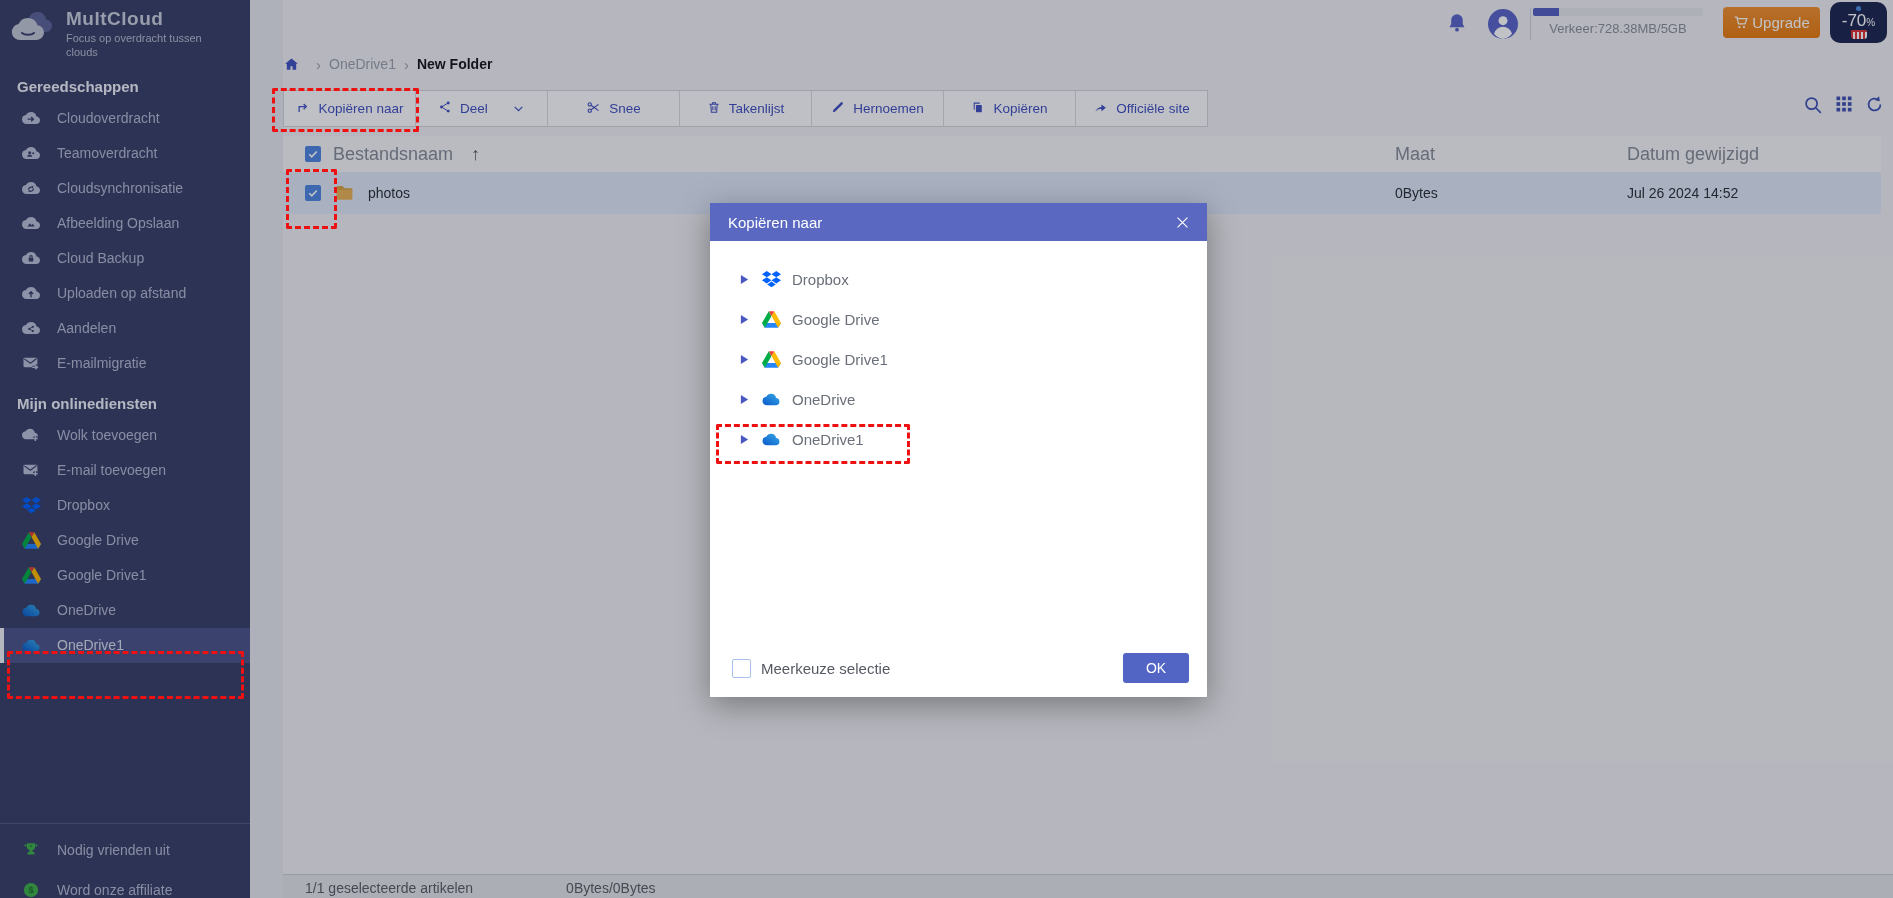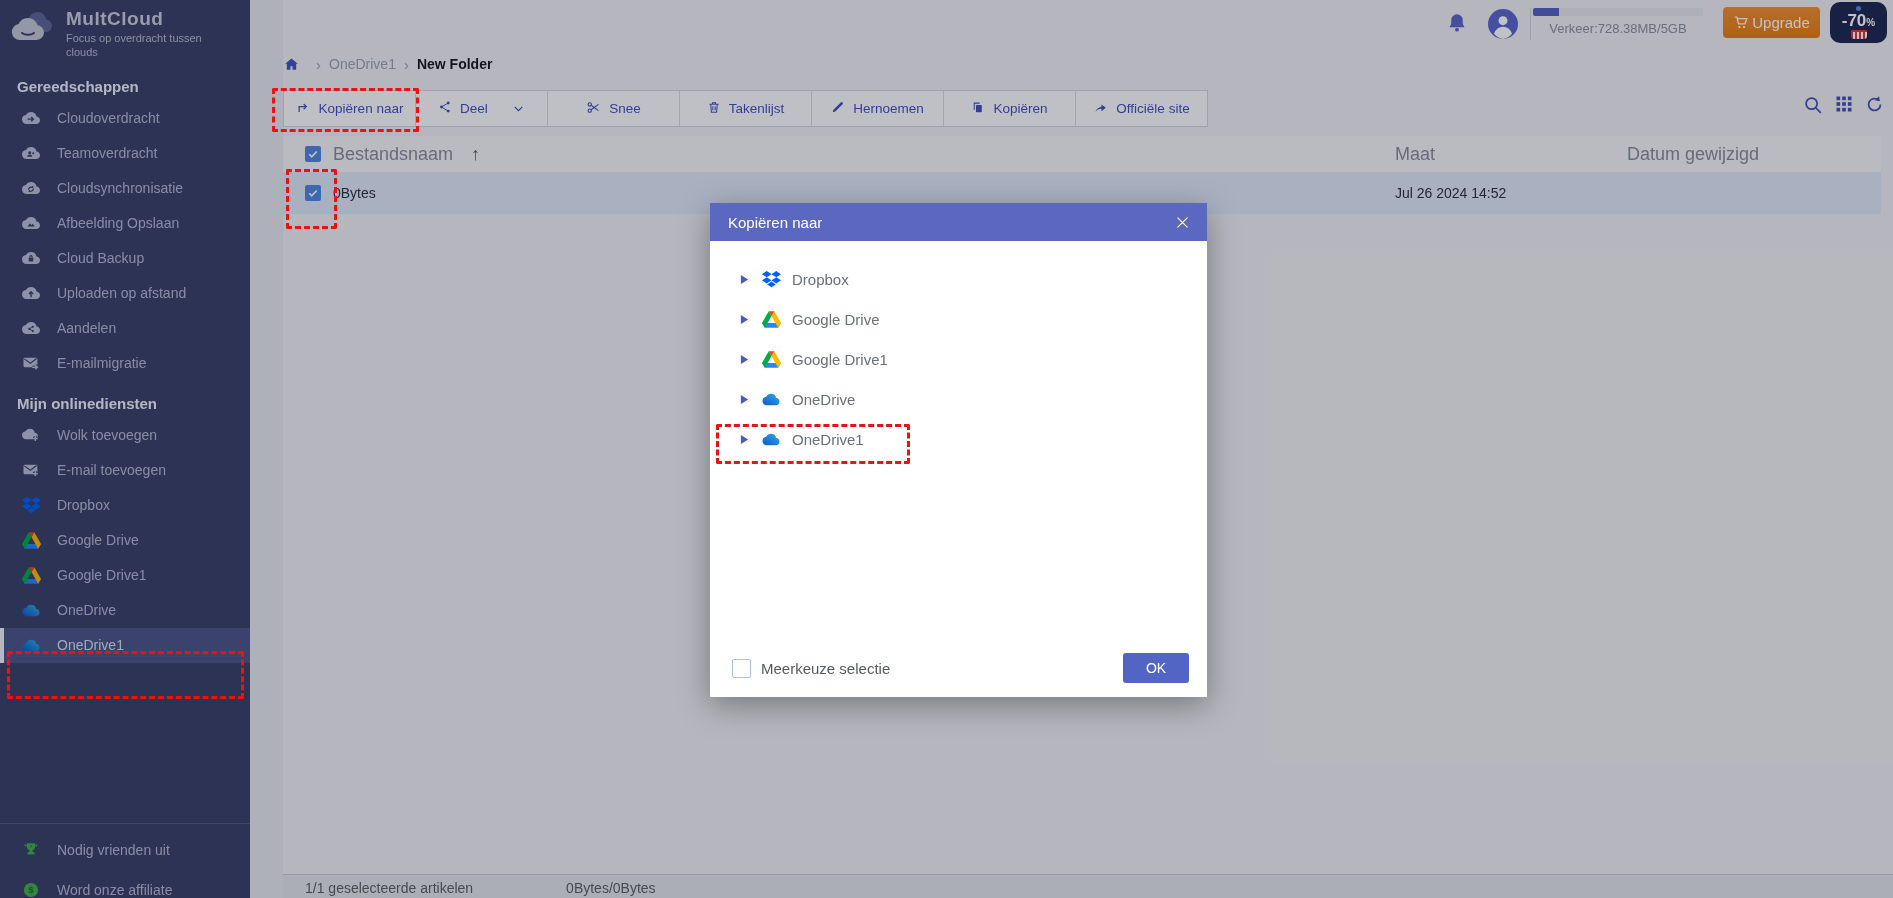--- a/index.html
+++ b/index.html
@@ -33,21 +33,21 @@
   .top-divider{position:absolute;left:1247px;top:8px;height:32px;width:1px;background:#cfd2da;}
   .traffic{position:absolute;left:1250px;top:8px;width:170px;}
   .traffic-track{height:8px;background:#e6e7ec;border-radius:2px;overflow:hidden;}
   .traffic-fill{height:100%;background:#5560c2;}
   .traffic-label{font-size:13px;color:#8a8f99;text-align:center;margin-top:5px;white-space:nowrap;}
   .upgrade-btn{position:absolute;left:1440px;top:7px;width:97px;height:31px;border:none;border-radius:4px;
     background:linear-gradient(#f29130,#e87d12);color:#fff;font-size:15px;display:flex;align-items:center;
     justify-content:center;gap:2px;cursor:pointer;font-family:inherit;}
   .discount-badge{position:absolute;left:1547px;top:2px;width:57px;height:41px;background:#1e2752;border-radius:10px;
     display:flex;flex-direction:column;align-items:center;justify-content:center;cursor:pointer;}
-  .discount-text{color:#fff;font-size:17px;font-weight:bold;line-height:1;}
+  .discount-text{color:#fff;font-size:17px;font-weight:normal;line-height:1;}
   .discount-text .pct{font-size:10px;}
   .discount-dot{width:5px;height:5px;border-radius:50%;background:#4a90e2;margin-bottom:1px;}
   .discount-hat{width:16px;height:7px;margin-top:1px;border-radius:1px 1px 3px 3px;
     background:repeating-linear-gradient(90deg,#e03636 0 2px,#fff 2px 4px);border-top:2px solid #e03636;}
 
   .breadcrumb{position:absolute;left:0;top:50px;height:28px;display:flex;align-items:center;padding-left:0;}
   .breadcrumb .home{color:#4353c2;display:flex;margin-right:8px;cursor:pointer;}
   .crumb-sep{color:#9aa0ac;font-size:15px;margin:0 8px;}
   .crumb-link{font-size:14px;color:#9aa0ac;cursor:pointer;}
   .crumb-current{font-size:14px;color:#17181d;font-weight:bold;}
@@ -487,20 +487,29 @@
         <div>Datum gewijzigd</div>
       </div>
       <div class="trow tdata">
         <div class="cell-check">
           <span class="checkbox">
             <svg viewBox="0 0 24 24" width="12" height="12" fill="none" stroke="#fff" stroke-width="3.4">
                 <path d="M4.5 12.5l5 5L19.5 7"></path>
               </svg>
           </span>
         </div>
+        <div class="cell-name">
+          <span style="display:flex">
+            <svg viewBox="0 0 24 24" width="23" height="20">
+                <path fill="#d9a33f" d="M2.5 5.5A1.8 1.8 0 0 1 4.3 3.7h5.4l2.2 2.6h7.8A1.8 1.8 0 0 1 21.5 8.1V9H2.5z"></path>
+                <path fill="#e9b357" d="M2.5 8h19v10.2a1.8 1.8 0 0 1-1.8 1.8H4.3a1.8 1.8 0 0 1-1.8-1.8z"></path>
+              </svg>
+          </span>
+          <span>photos</span>
+        </div>
         <div>0Bytes</div>
         <div>Jul 26 2024 14:52</div>
       </div>
     </div>
 
     <div class="statusbar">
       <span class="sel">1/1 geselecteerde artikelen</span>
       <span class="sizes">0Bytes/0Bytes</span>
     </div>
   </div>

